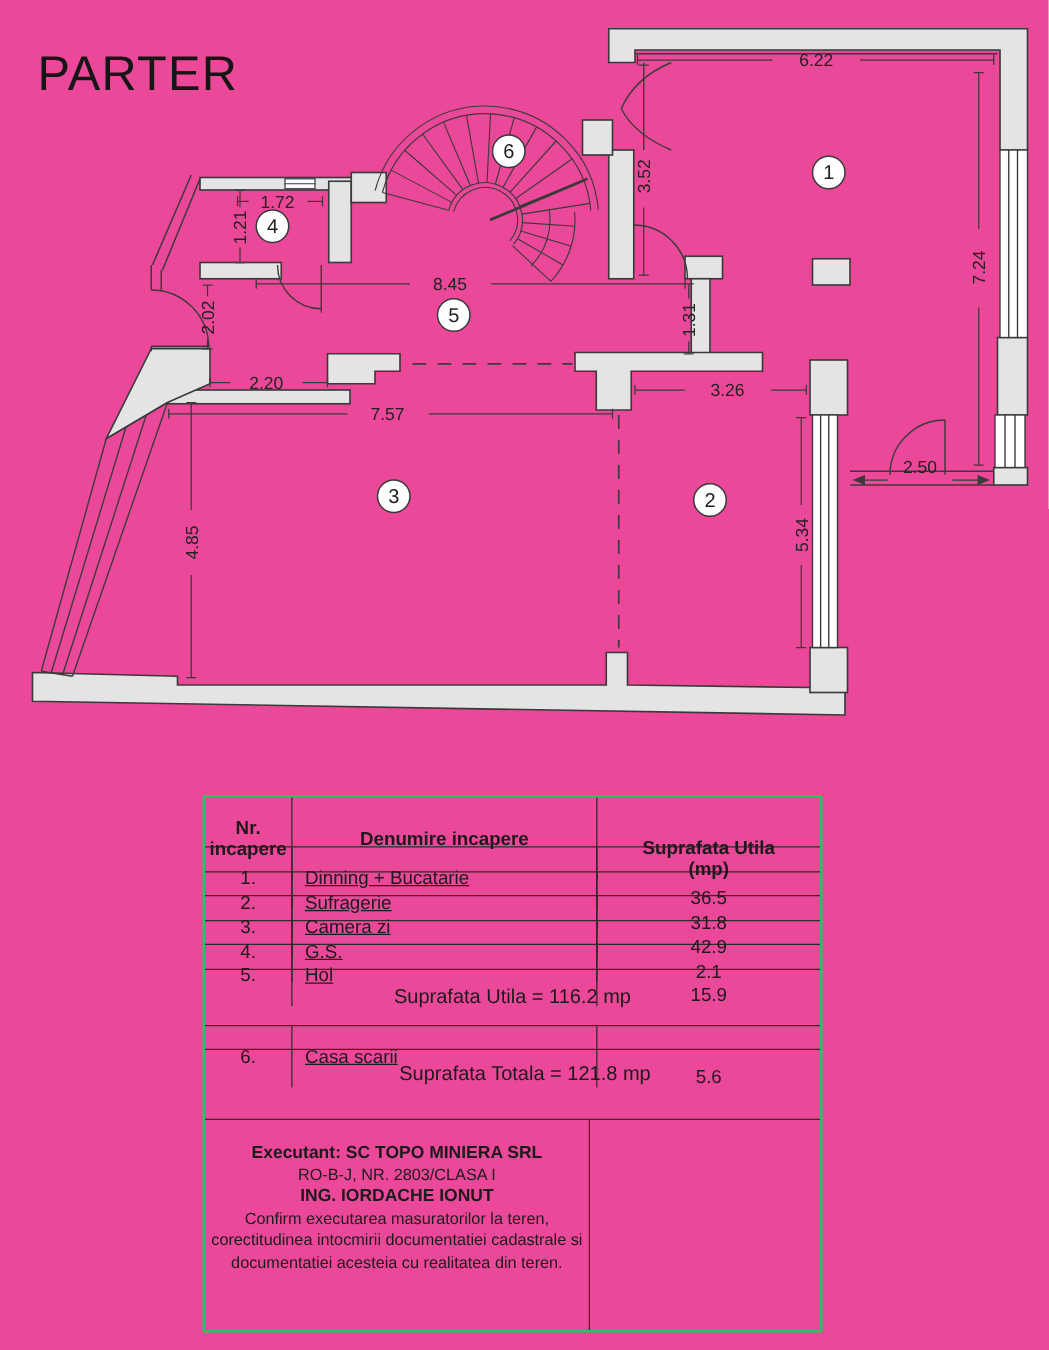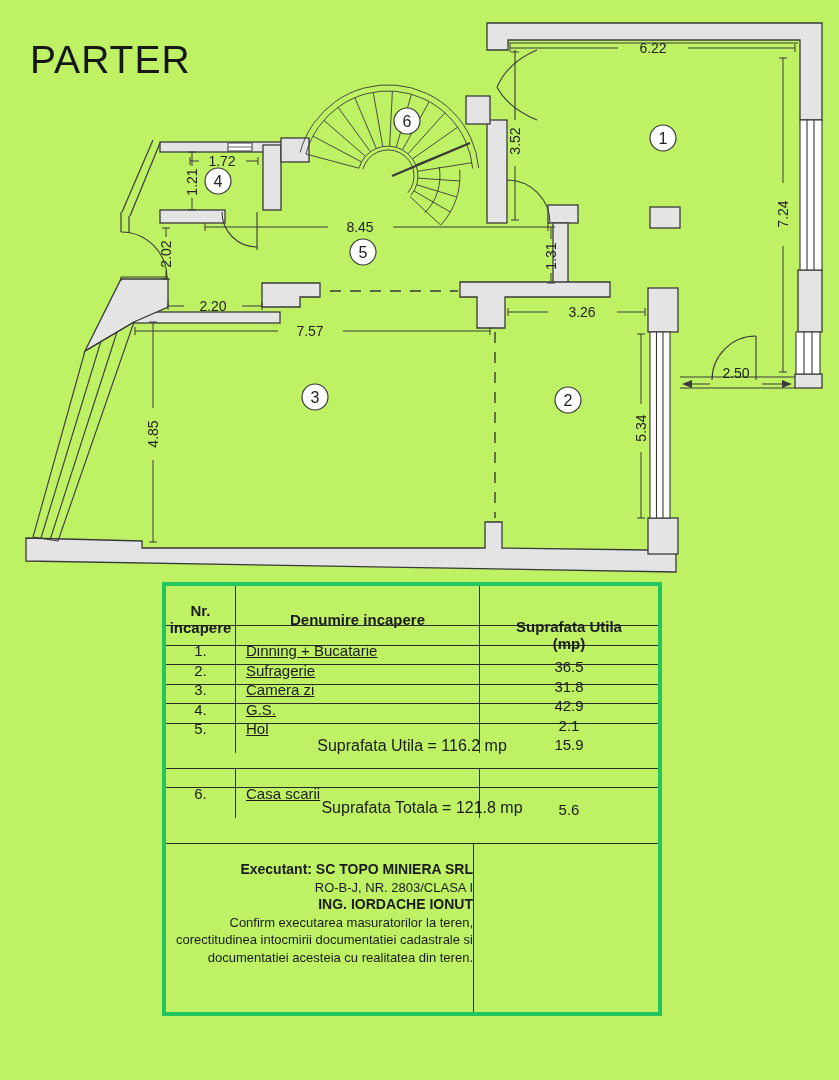--- a/index.html
+++ b/index.html
@@ -1,46 +1,46 @@
 <!DOCTYPE html>
 <html><head>
 <meta charset="utf-8">
 <style>
   html,body{margin:0;padding:0;background:#fff;}
   .page{
-    position:relative;width:839px;height:1080px;background:#bef264;overflow:hidden;
+    position:relative;width:839px;height:1080px;background:#ec4899;overflow:hidden;
     font-family:"Liberation Sans",sans-serif;color:#1b1b1b;
   }
   .title{
     position:absolute;left:30px;top:38px;font-size:39px;letter-spacing:1px;
     color:#161616;font-weight:400;
   }
   svg text{font-family:"Liberation Sans",sans-serif;fill:#222;}
   .plan-svg{position:absolute;left:0;top:0;}
 
   
   .sheet{
-    position:absolute;left:162px;top:582px;width:492px;
-    border:4px solid #22c55e;font-size:15px;
+    position:absolute;left:162px;top:636px;width:492px;
+    border:2px solid #22c55e;font-size:15px;
   }
   .t-row{display:grid;grid-template-columns:70px 244px 1fr;border-bottom:1.5px solid #2b2b2b;}
   .t-row:last-child{border-bottom:none;}
   .hdr{height:39px;font-weight:bold;}
   .hdr .cell{display:flex;align-items:center;justify-content:center;text-align:center;line-height:17px;}
   .cell{border-right:1.5px solid #2b2b2b;display:flex;align-items:center;}
   .cell:last-child{border-right:none;margin-top:32px;}
   .drow{height:18.5px;}
   .c-nr{justify-content:center;}
   .c-name{padding-left:10px;text-decoration:underline;}
   .c-area{justify-content:center;}
   .band{display:block;text-align:center;border-bottom:1.5px solid #2b2b2b;}
   .band-utila{height:44px;line-height:44px;font-size:16px;}
   .band-totala{height:55px;line-height:40px;font-size:16px;padding-left:20px;}
   .exec-row{display:grid;grid-template-columns:308px 1fr;height:168px;}
-  .exec-left{border-right:1.5px solid #2b2b2b;padding-top:17px;text-align:right;font-size:13px;line-height:17.5px;}
+  .exec-left{border-right:1.5px solid #2b2b2b;padding-top:17px;text-align:center;font-size:13px;line-height:17.5px;}
   .exec-left .b{font-weight:bold;font-size:14px;}
   .exec-right{}
 </style>
 </head>
 <body>
 
 <div class="page">
 
   <div class="title">PARTER</div>
 

